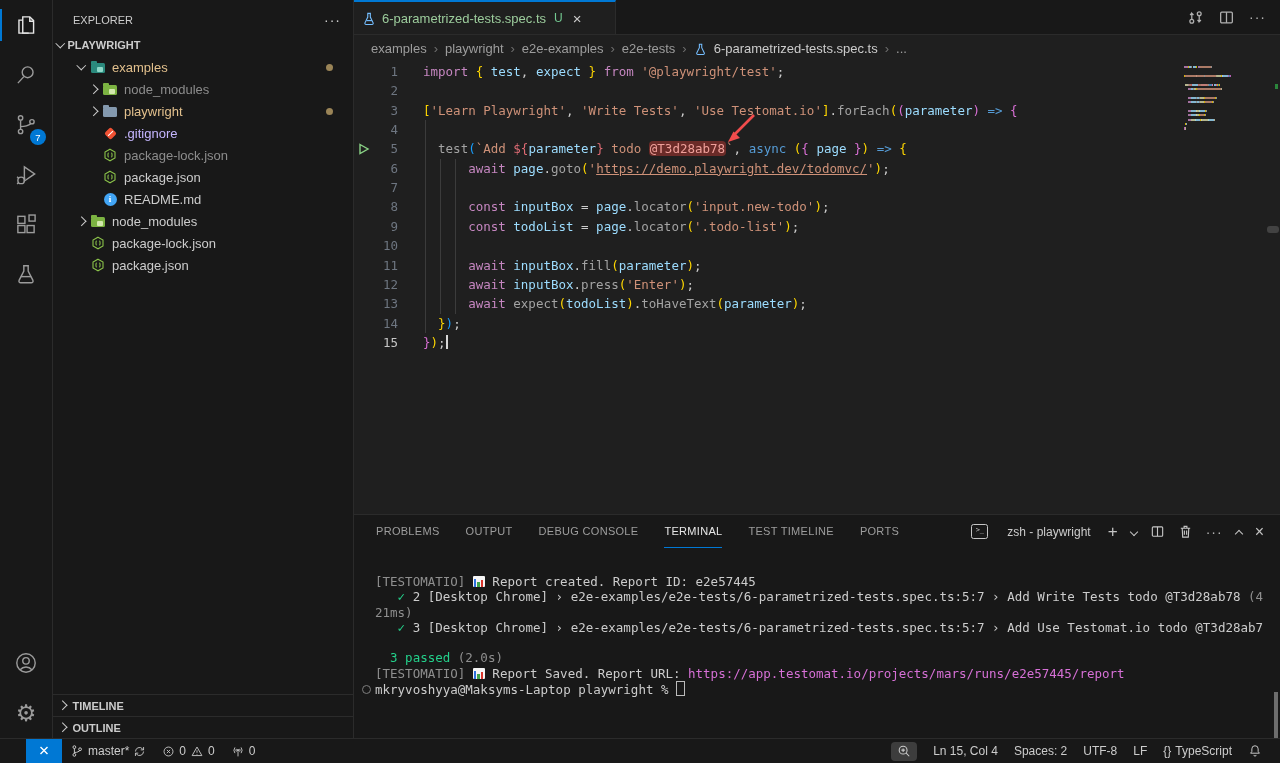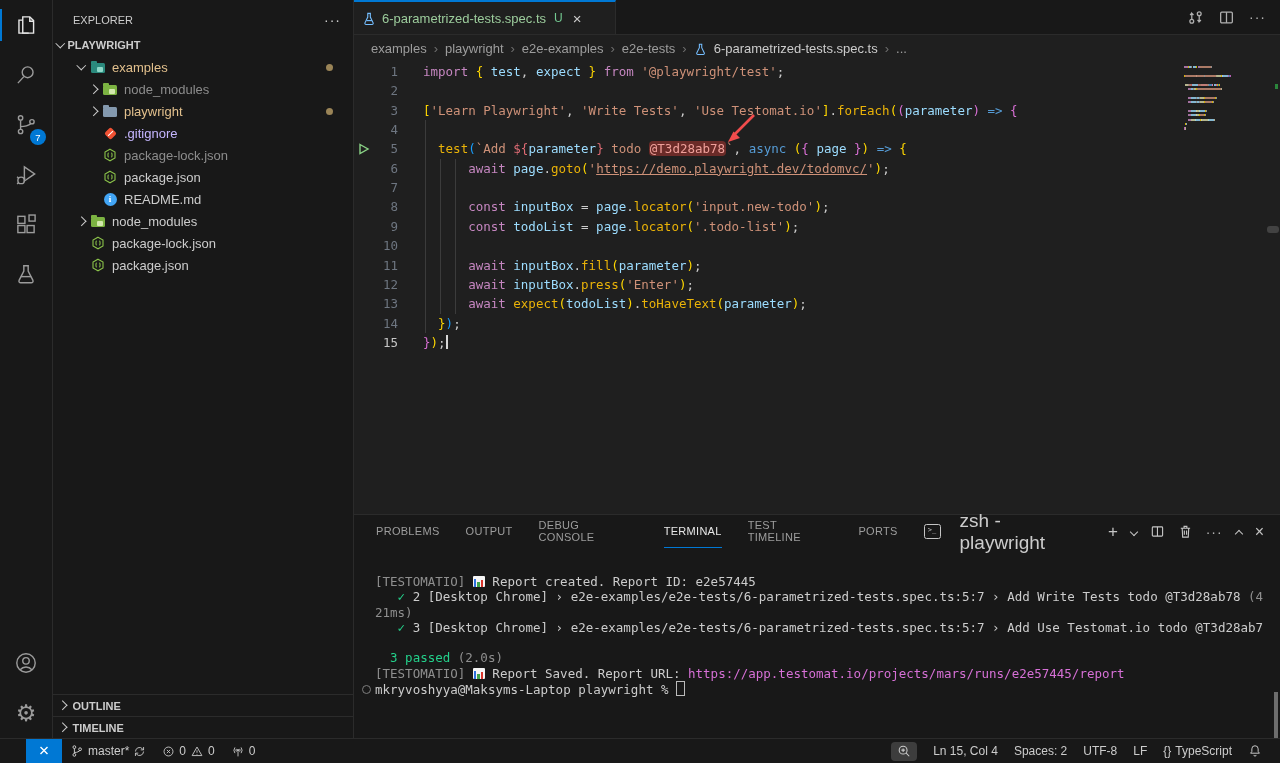--- a/index.html
+++ b/index.html
@@ -63,21 +63,21 @@
   .bc-file{color:#cccccc;}
 
   
   .editor{position:relative;height:452px;background:#1f1f1f;overflow:hidden;}
   .codeline{position:absolute;left:69px;height:19.35px;line-height:19.35px;font-size:12.5px;white-space:pre;}
   .ln{position:absolute;left:0;width:44px;text-align:right;height:19.35px;line-height:19.35px;
       font-size:12.5px;color:#6e7681;}
   .ln.cur{color:#c6c6c6;}
   .guide{position:absolute;width:1px;background:#3b3b3b;}
   .runbtn{position:absolute;left:4px;width:12px;height:12px;}
-  .tk-kw{color:#C586C0}.tk-kb{color:#569CD6}.tk-fn{color:#eab308}.tk-vr{color:#9CDCFE}
+  .tk-kw{color:#C586C0}.tk-kb{color:#569CD6}.tk-fn{color:#a3a3a3}.tk-vr{color:#9CDCFE}
   .tk-st{color:#CE9178}.tk-su{color:#CE9178;text-decoration:underline}
   .tk-b1{color:#FFD700}.tk-b2{color:#DA70D6}.tk-b3{color:#179FFF}.tk-rp{color:#DE6B74}.tk-pn{color:#CCCCCC}
   .tk-tag{color:#EFA09A;background:#6b2b28;border-radius:4px;padding:0 1px;}
   .caret{display:inline-block;width:1.5px;height:14px;background:#d7d7d7;vertical-align:-2px;margin-left:0.5px;}
   .minimap{position:absolute;right:16px;top:4px;width:80px;}
   .mm-row{display:flex;height:2.1px;margin-bottom:2.3px;}
   .mm-row span{height:2.1px;display:block;opacity:.8;}
   .scroll-knob{position:absolute;right:1px;top:164px;width:12px;height:7px;border-radius:3px;background:#424242;}
   .ovr-add{position:absolute;right:2px;width:3px;background:#2ea043;opacity:.8;}
   .anno{position:absolute;left:362px;top:50px;pointer-events:none;}
@@ -85,21 +85,21 @@
   
   .panel{position:absolute;left:0;top:514px;width:926px;height:224px;background:#181818;border-top:1px solid #2b2b2b;box-sizing:border-box;}
   .panel-bar{height:33px;display:flex;align-items:center;padding-left:22px;}
   .ptab{font-size:11px;letter-spacing:.3px;color:#9d9d9d;margin-right:26px;height:33px;display:flex;align-items:center;
         cursor:pointer;box-sizing:border-box;border-bottom:1px solid transparent;}
   .ptab.active{color:#e7e7e7;border-bottom:1px solid #0078d4;}
   .panel-actions{margin-left:auto;display:flex;align-items:center;gap:13px;padding-right:16px;color:#c5c5c5;}
   .panel-actions svg{stroke:#c5c5c5;fill:none;stroke-width:1.2;cursor:pointer;}
   .shellbox{width:15px;height:13px;border:1.2px solid #c5c5c5;border-radius:2.5px;font-size:7px;line-height:11px;
             text-align:center;color:#c5c5c5;font-family:"DejaVu Sans Mono",monospace;}
-  .shellname{font-size:19px;color:#cccccc;margin-left:6px;margin-right:4px;cursor:pointer;}
+  .shellname{font-size:12px;color:#cccccc;margin-left:6px;margin-right:4px;cursor:pointer;}
   .plus{font-size:17px;font-weight:300;cursor:pointer;}
   .chev2{display:inline-block;width:5px;height:5px;border-right:1.2px solid #c5c5c5;border-bottom:1.2px solid #c5c5c5;cursor:pointer;}
   .chev2.down{transform:rotate(45deg);}
   .chev2.up{transform:rotate(-135deg);margin-top:4px;}
   .xclose{font-size:16px;cursor:pointer;}
   .terminal{position:relative;padding:26px 0 0 21px;font-size:12.5px;line-height:15.3px;}
   .trm-line{white-space:pre;position:relative;height:15.3px;}
   .tm-fg{color:#cccccc}.tm-dim{color:#8f8f8f}.tm-grn{color:#23d18b}.tm-mag{color:#d670d6}
   .chart-ic{display:inline-flex;align-items:flex-end;gap:1px;width:12px;height:11px;background:#f5f5f5;
             border-radius:1px;padding:1px 1px 0 1px;box-sizing:border-box;vertical-align:-1px;}
@@ -284,25 +284,25 @@
               <path d="M7 1.2 12 4v6L7 12.8 2 10V4z"></path>
               <path d="M5.6 4.8c-.9.5-.9 3.9 0 4.4M8.4 4.8c.9.5.9 3.9 0 4.4"></path>
             </svg>
           </span>
           <span style="color:#CCCCCC">package.json</span>
         </div>
       </div>
     <div class="sb-bottom">
       <div class="sb-section">
         <span class="chev right"></span>
-        <span>OUTLINE</span>
+        <span>TIMELINE</span>
       </div>
       <div class="sb-section">
         <span class="chev right"></span>
-        <span>TIMELINE</span>
+        <span>OUTLINE</span>
       </div>
     </div>
   </div>
 
   <div class="main">
     <div class="tabbar">
       <div class="tab">
         <svg width="14" height="15" viewBox="0 0 16 16" style="stroke:#75beff;fill:none;stroke-width:1.3;flex:none;">
             <path d="M6 2.2h4.2M6.6 2.2v4.2L3.4 13a1.3 1.3 0 0 0 1.2 1.8h6.9a1.3 1.3 0 0 0 1.2-1.8L9.5 6.4V2.2"></path>
             <path d="M5.2 10.4h6.3"></path>

